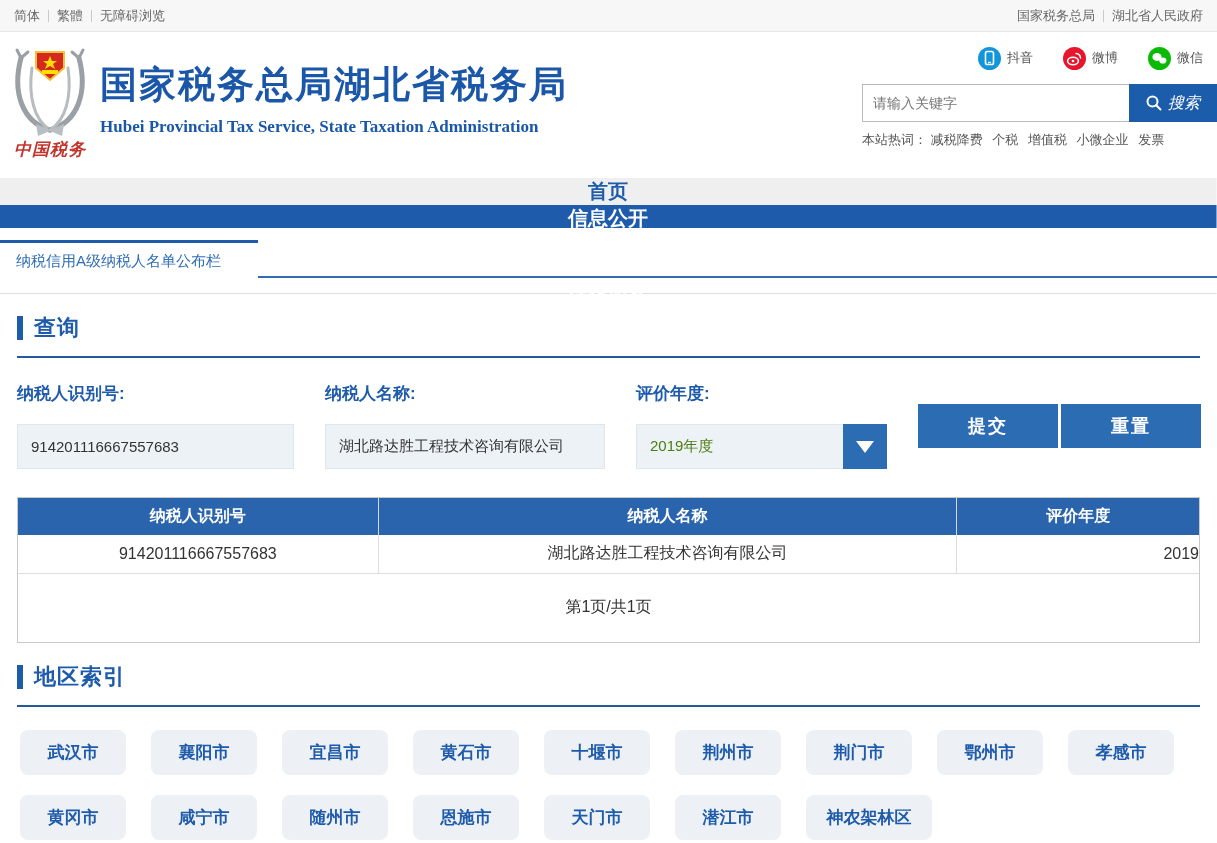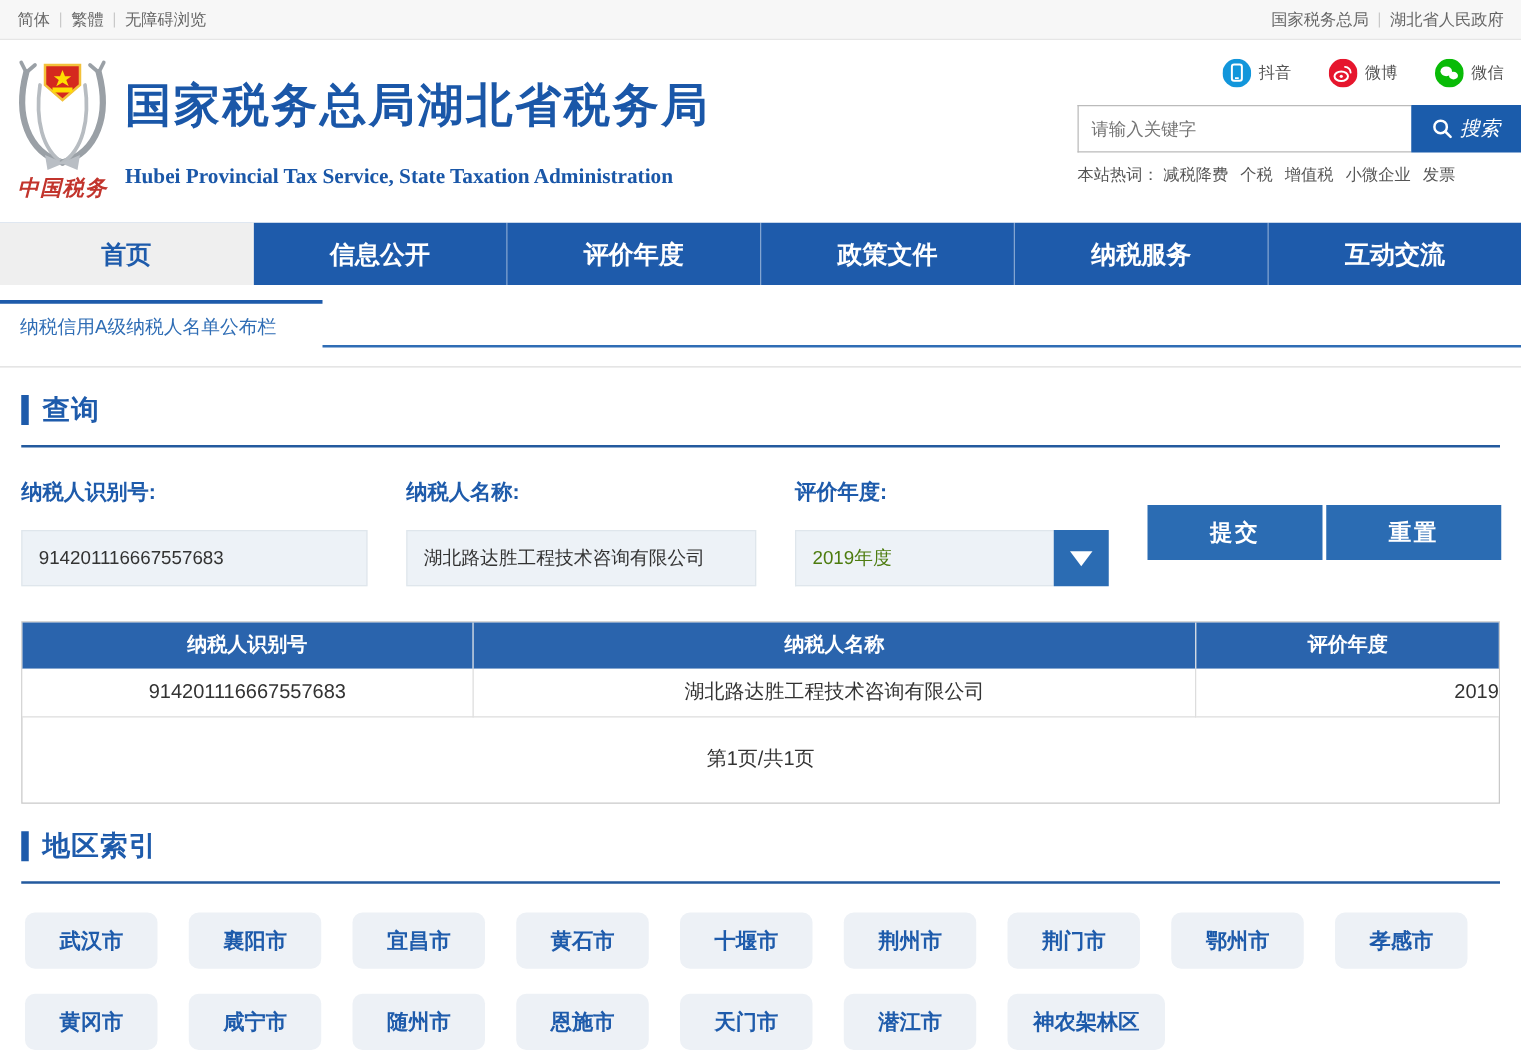--- a/index.html
+++ b/index.html
@@ -25,39 +25,39 @@
     font-family:"Liberation Serif","DejaVu Serif",serif;
     color:#c2342c; font-weight:bold; font-size:17px; font-style:italic;
     letter-spacing:1px; margin-top:-4px; white-space:nowrap;
   }
   .title-block { position:absolute; left:100px; top:28px; }
   .site-title {
     font-size:37px; font-weight:bold; color:#1a57a8; letter-spacing:2px; white-space:nowrap;
   }
   .site-subtitle {
     font-family:"Liberation Serif","DejaVu Serif",serif;
-    font-size:17px; font-weight:bold; color:#1a57a8; margin-top:21px; white-space:nowrap;
+    font-size:17px; font-weight:bold; color:#1a57a8; margin-top:7px; white-space:nowrap;
   }
   .header-right { position:absolute; right:0; top:12px; width:355px; }
   .social-row { display:flex; justify-content:flex-end; gap:30px; padding-right:14px; height:28px; align-items:center; }
   .social { display:flex; align-items:center; gap:6px; cursor:pointer; text-decoration:none; }
   .social span { font-size:13px; color:#555; }
   .search-row { display:flex; margin-top:12px; }
   .search-input {
     flex:1; height:38px; border:1px solid #bbb; border-right:none;
     font-size:14px; padding:0 10px; color:#333; background:#fff; outline:none;
   }
   .search-btn {
     width:88px; height:38px; background:#1b5cab; color:#fff; border:none;
     font-size:16px; cursor:pointer; display:flex; align-items:center; justify-content:center; gap:6px;font-style:italic;
   }
   .hotwords { margin-top:9px; font-size:13px; color:#555; white-space:nowrap; }
   .hotwords .hw { margin-right:6px; color:#555; text-decoration:none; cursor:pointer; }
   
-  .nav { display:flex; height:50px; background:#1e5bab; margin-top:0; }
+  .nav { display:flex; height:50px; background:#1e5bab; margin-top:0;flex-direction:column; }
   .nav-item {
     flex:1; display:flex; align-items:center; justify-content:center;
     color:#fff; font-size:20px; font-weight:bold; cursor:pointer;
     border-right:1px solid rgba(255,255,255,.45);
   }
   .nav-item:last-child { border-right:none; }
   .nav-item.active { background:#efefef; color:#1e5bab; }
   
   .tabstrip { margin-top:12px; height:38px; border-bottom:2px solid #2f6db5; position:relative; }
   .tab {

